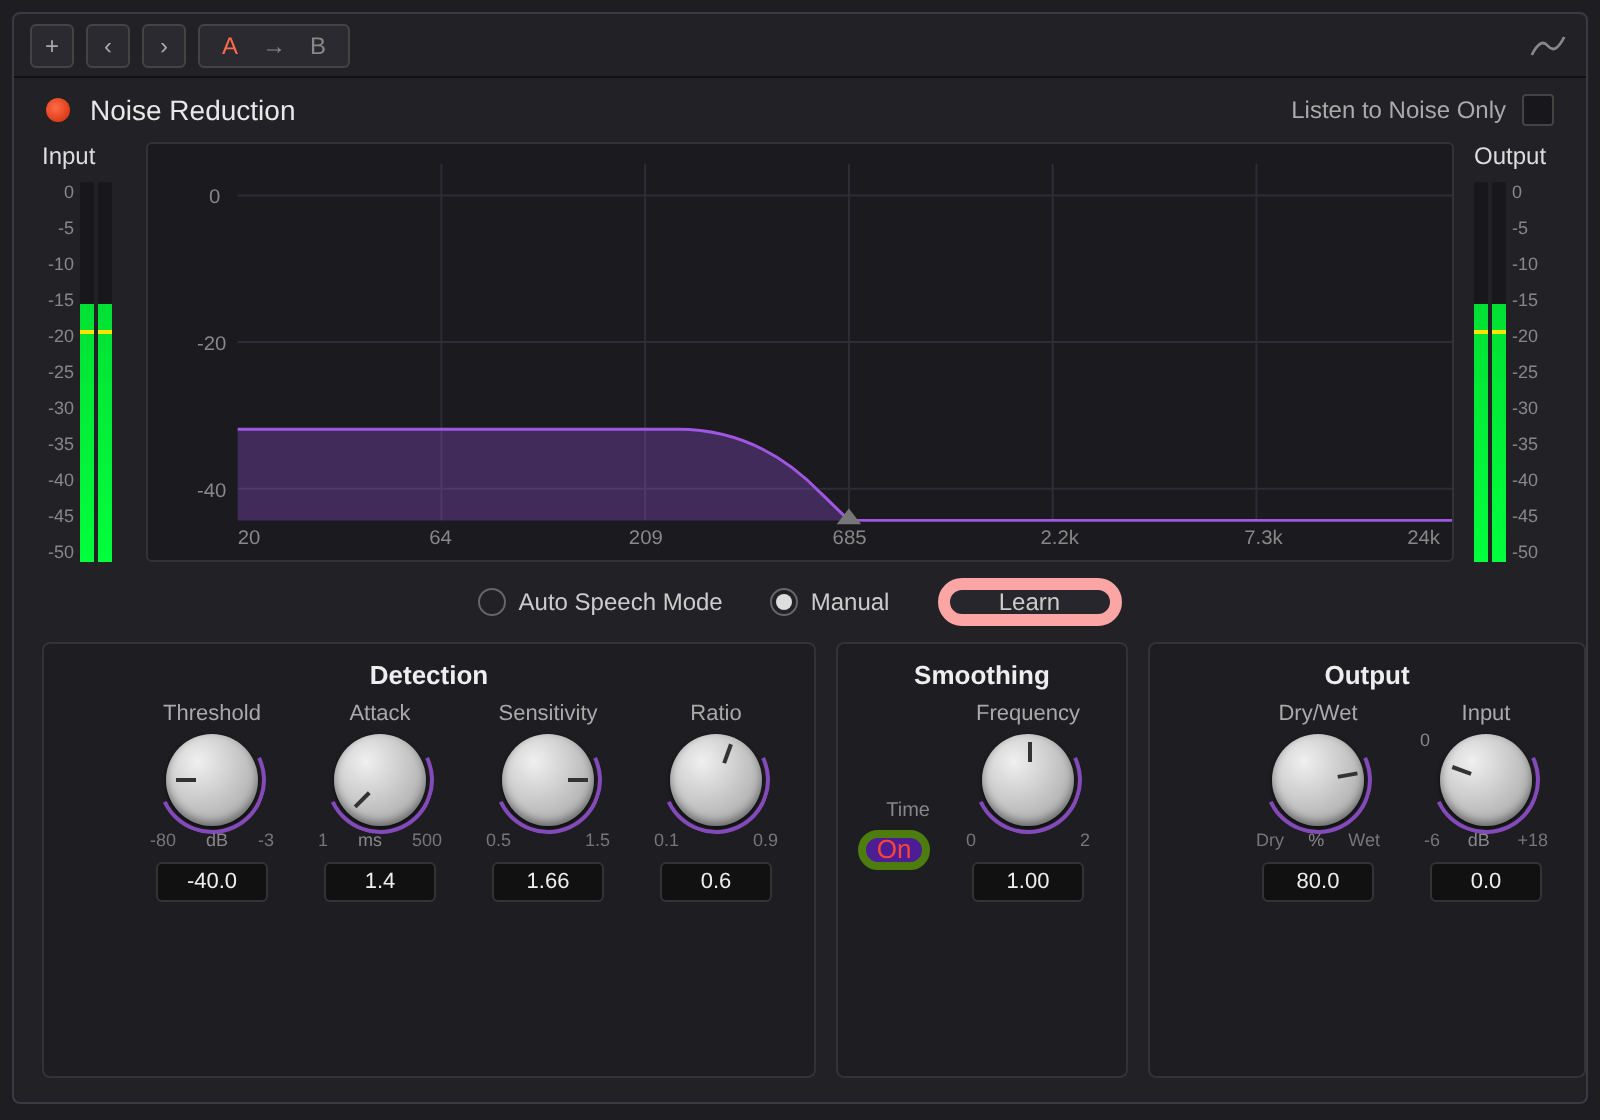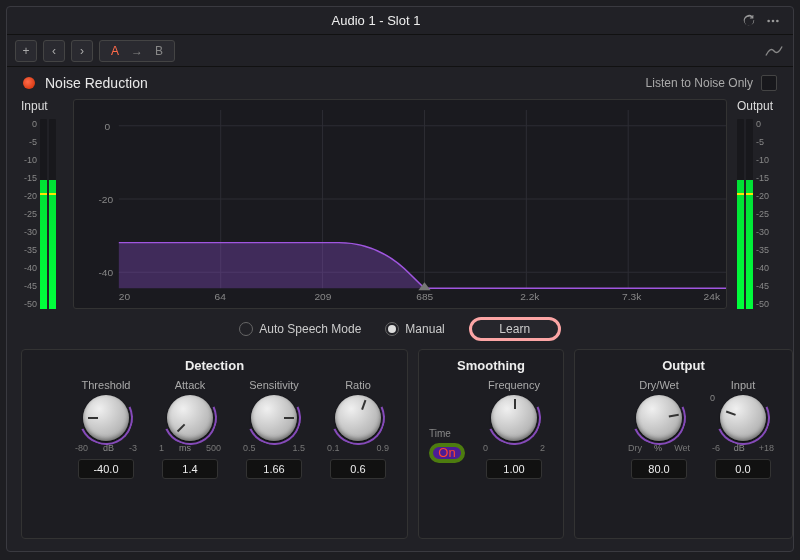--- a/index.html
+++ b/index.html
@@ -40,62 +40,47 @@
   .grid-line { stroke: #2d2d34; stroke-width: 1; }
   .axis-text { fill: #888; font-size: 10px; }
   .curve-fill { fill: rgba(138, 78, 200, 0.35); }
   .curve-line { stroke: #a056e0; stroke-width: 1.5; fill: none; }
   .marker-tri { fill: #777; }
   
   .mode-row { display: flex; align-items: center; justify-content: center; gap: 24px; height: 40px; }
   .radio-wrap { display: flex; align-items: center; gap: 6px; cursor: pointer; }
   .radio-outer { width: 14px; height: 14px; border-radius: 50%; border: 1px solid #666; display: flex; align-items: center; justify-content: center; }
   .radio-inner { width: 8px; height: 8px; border-radius: 50%; background: #ddd; }
-  .learn-btn { width: 92px; height: 24px; border: 3px solid #fca5a5; border-radius: 12px; display: flex; align-items: center; justify-content: center; color: #ccc; cursor: pointer; background: #26262c; }
+  .learn-btn { width: 92px; height: 24px; border: 6px solid #fca5a5; border-radius: 12px; display: flex; align-items: center; justify-content: center; color: #ccc; cursor: pointer; background: #26262c; }
   
   .panels { display: flex; gap: 10px; flex: 1; }
   .panel { background: #1d1d22; border: 1px solid #333; border-radius: 4px; padding: 8px 10px 10px 10px; display: flex; flex-direction: column; }
   .panel-title { text-align: center; color: #eee; font-weight: 600; font-size: 13px; margin-bottom: 6px; }
   .knob-row { display: flex; gap: 6px; justify-content: space-between; margin-left: 35px; }
   .knob-col { display: flex; flex-direction: column; align-items: center; width: 78px; }
   .knob-label { color: #aaa; font-size: 11px; margin-bottom: 4px; }
   .knob { width: 46px; height: 46px; border-radius: 50%; background: radial-gradient(circle at 35% 30%, #f0f0f0, #9a9a9a); position: relative; box-shadow: inset 0 -2px 4px rgba(0,0,0,0.4), 0 1px 2px rgba(0,0,0,0.6); }
   .knob::before { content: ""; position: absolute; inset: -4px; border-radius: 50%; border: 2px solid transparent; border-top-color: #a056e0; border-left-color: #a056e0; transform: rotate(200deg); opacity: 0.8; }
   .knob-tick { position: absolute; left: 50%; top: 4px; width: 2px; height: 10px; background: #333; transform-origin: 50% 19px; }
   .knob-range { display: flex; justify-content: space-between; width: 62px; color: #777; font-size: 9px; margin-top: 2px; }
   .knob-range .mid { color: #888; }
   .knob-value { margin-top: 6px; width: 56px; height: 20px; background: #111; border: 1px solid #333; border-radius: 3px; color: #eee; text-align: center; line-height: 18px; font-size: 11px; }
   .smoothing-col { display: flex; align-items: center; gap: 10px; }
-  .time-on { display: flex; flex-direction: column; align-items: flex-start; gap: 4px; margin-top: 32px; }
+  .time-on { display: flex; flex-direction: column; align-items: flex-end; gap: 4px; margin-top: 32px; }
   .time-lbl { color: #888; font-size: 10px; }
   .on-pill { width: 36px; height: 20px; background: #4c1d95; border: 4px solid #4d7c0f; border-radius: 10px; color: #ff4433; display: flex; align-items: center; justify-content: center; font-size: 13px; }
   .panel.detection { flex: 1.7; }
   .panel.smoothing { flex: 0.9; }
   .panel.output { flex: 1.1; }
 </style>
 </head>
 <body>
 
 <div class="root">
 
-  <div class="titlebar">
-    <div class="title">Audio 1 - Slot 1</div>
-    <div class="tb-btn">
-      <svg width="14" height="14" viewBox="0 0 16 16">
-          <path d="M8 3a5 5 0 1 0 4.9 4H14a6 6 0 1 1-2-4.5V1h1v4h-4V4h2.2A5 5 0 0 0 8 3z" fill="#999"></path>
-        </svg>
-    </div>
-    <div class="tb-btn">
-      <svg width="14" height="14" viewBox="0 0 16 16">
-          <circle cx="3" cy="8" r="1.5" fill="#999"></circle>
-          <circle cx="8" cy="8" r="1.5" fill="#999"></circle>
-          <circle cx="13" cy="8" r="1.5" fill="#999"></circle>
-        </svg>
-    </div>
-  </div>
 
   <div class="presetbar">
     <div class="ic-btn">+</div>
     <div class="ic-btn">‹</div>
     <div class="ic-btn">›</div>
     <div class="ab-group">
       <div class="ab-btn active">A</div>
       <div class="ab-btn">→</div>
       <div class="ab-btn">B</div>
     </div>

